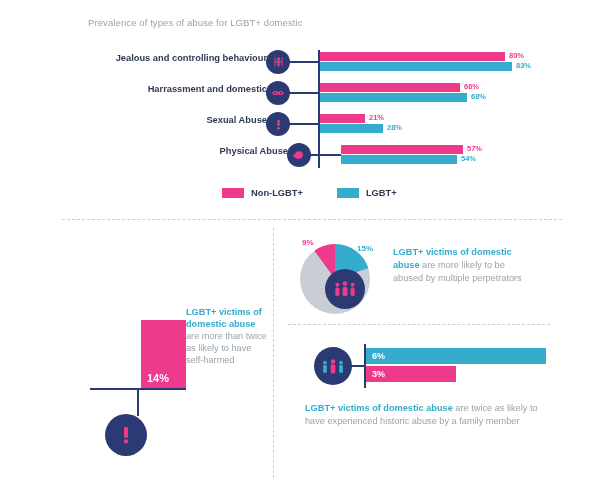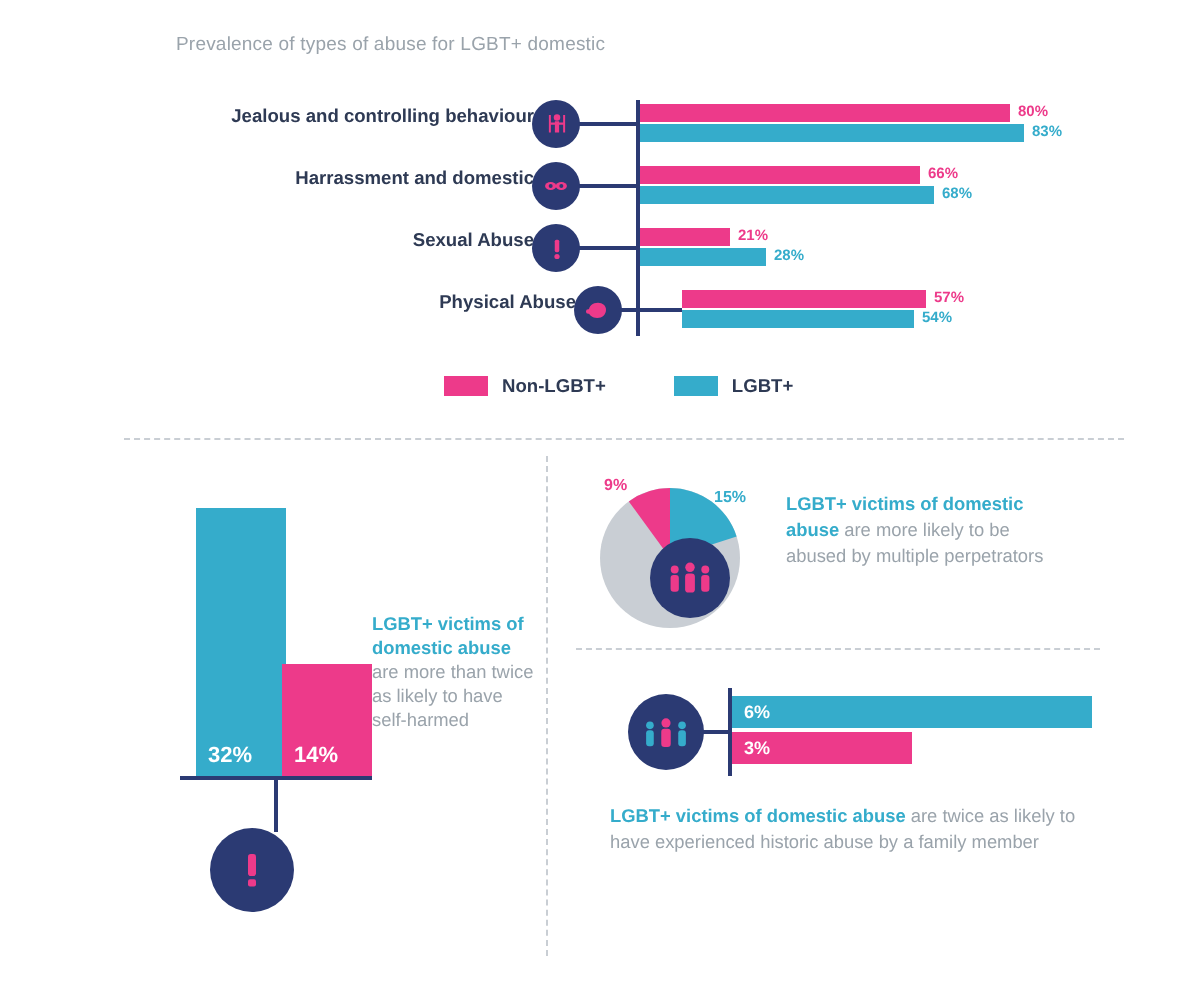--- a/index.html
+++ b/index.html
@@ -235,24 +235,21 @@
       <span class="leg-tx">LGBT+</span>
     </div>
   </div>
 
   <div class="hdiv"></div>
   <div class="vdiv-main"></div>
   <div class="vdiv-right"></div>
 
   <div class="bl">
     <div class="bl-barbox">
-      <div class="bl-bar bl-bar-blue" style="height:134px;">
-        <span class="bl-val" style="left:6px;">32%</span>
-      </div>
-      <div class="bl-bar bl-bar-pink" style="height:56px;">
+      <div class="bl-bar bl-bar-pink" style="height:68px;">
         <span class="bl-val" style="left:6px;">14%</span>
       </div>
     </div>
     <div class="bl-baseline"></div>
     <div class="bl-stem"></div>
     <div class="bl-circle">
       <svg width="24" height="24" viewBox="0 0 24 24">
           <rect x="10" y="4" width="4" height="11" rx="1.4" fill="#ED3A8A"></rect>
           <rect x="10" y="16.6" width="4" height="3.6" rx="1" fill="#ED3A8A"></rect>
         </svg>

